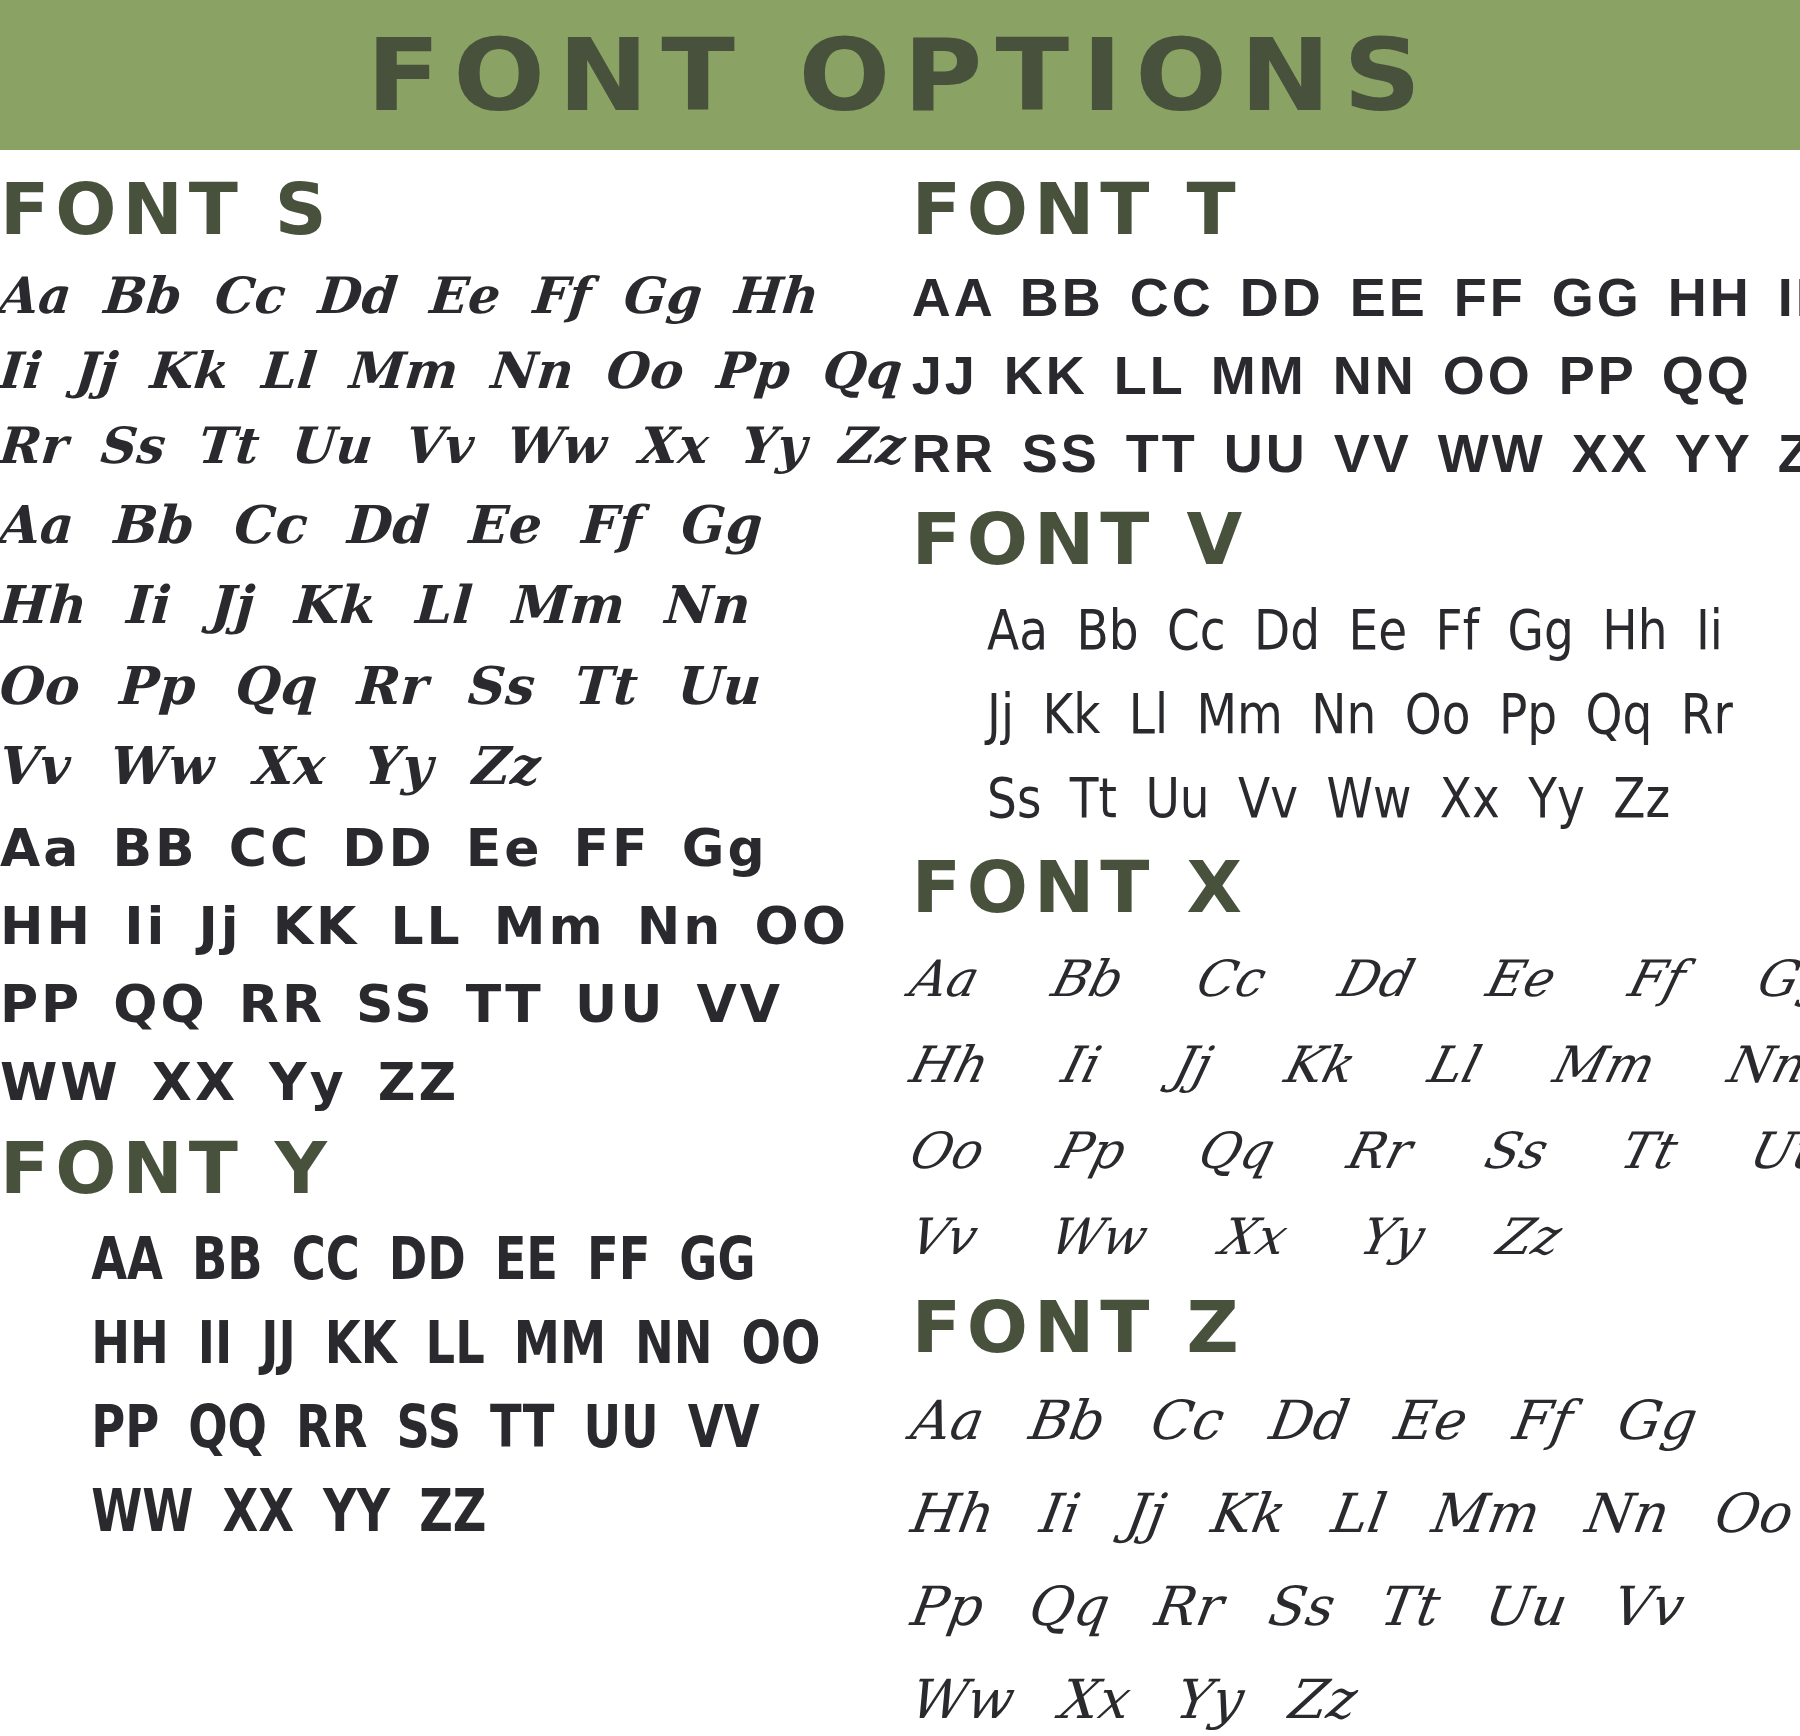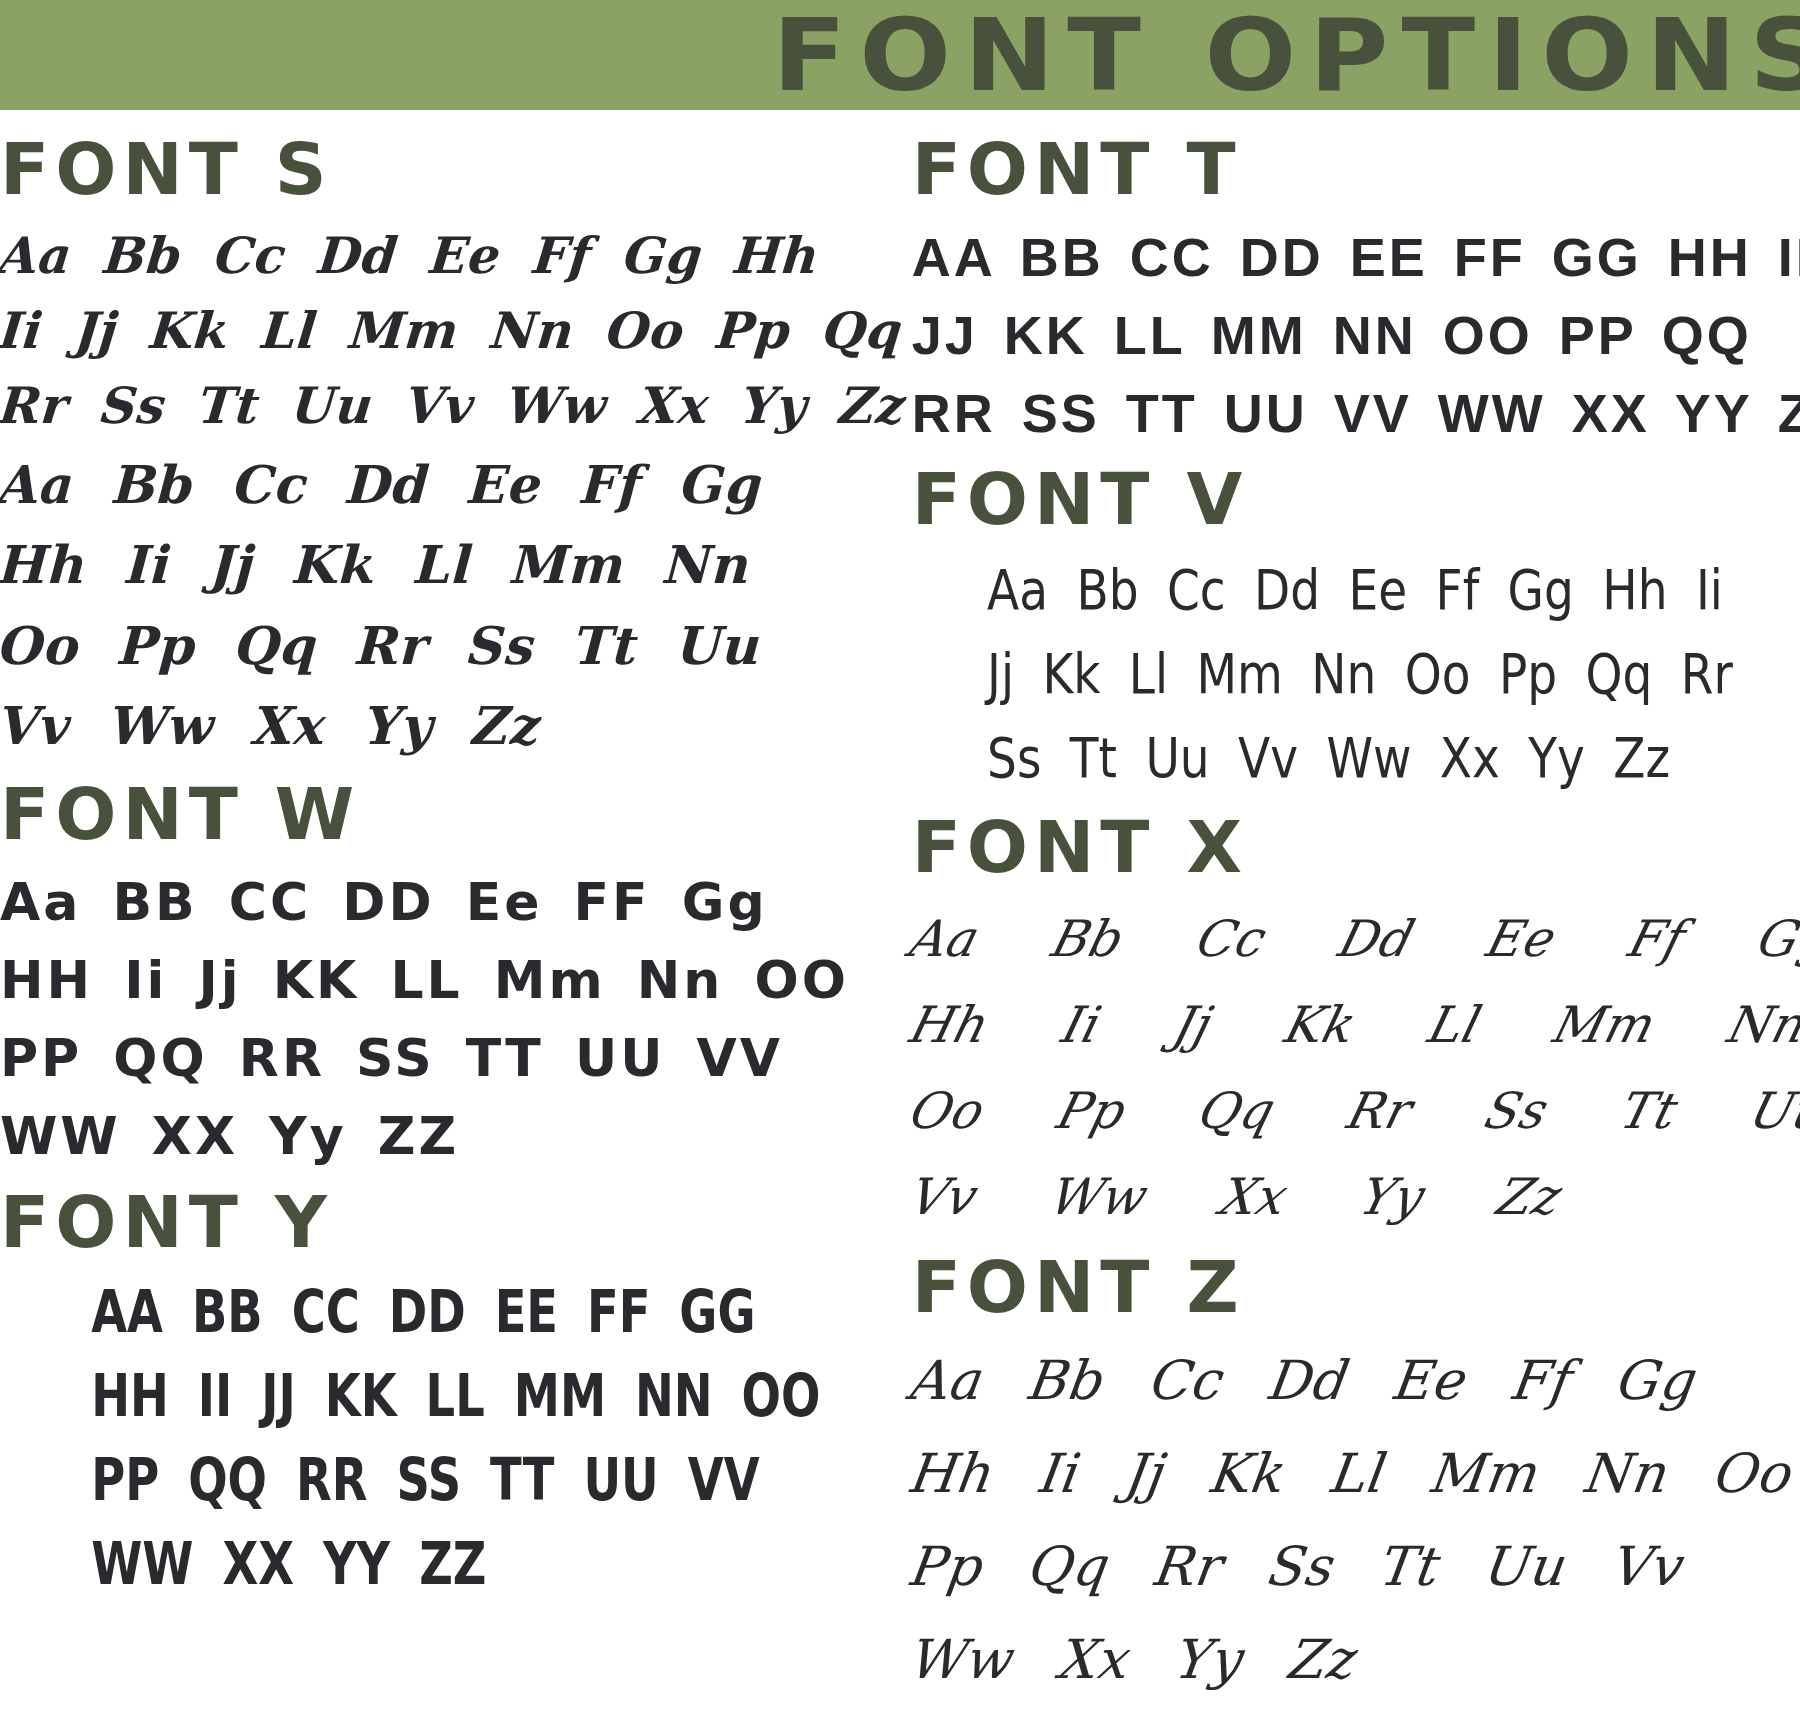--- a/index.html
+++ b/index.html
@@ -9,23 +9,23 @@
     --background: #ffffff;
   }
   * { margin: 0; padding: 0; box-sizing: border-box; }
   html, body {
     width: 1800px; height: 1736px;
     background: var(--background);
     overflow: hidden;
     font-family: "DejaVu Sans", sans-serif;
   }
   .banner {
-    width: 100%; height: 110px;
+    width: 100%; height: 150px;
     background: var(--banner-bg);
-    display: flex; align-items: center; justify-content: flex-end;
+    display: flex; align-items: center; justify-content: center;
   }
   .banner-title {
     font-family: "DejaVu Sans", sans-serif;
     font-weight: 800;
     font-size: 100px;
     letter-spacing: 12px;
     color: var(--heading);
     transform: scaleX(1.08);
     white-space: nowrap;
   }
@@ -119,21 +119,20 @@
     <div class="section monoline-script">
       <div class="alphabet">
         <div class="line">Aa Bb Cc Dd Ee Ff Gg</div>
         <div class="line">Hh Ii Jj Kk Ll Mm Nn</div>
         <div class="line">Oo Pp Qq Rr Ss Tt Uu</div>
         <div class="line">Vv Ww Xx Yy Zz</div>
       </div>
     </div>
 
     <div class="section rounded-caps">
-      <div class="section-heading">FONT W</div>
       <div class="alphabet">
         <div class="line">Aa BB CC DD Ee FF Gg</div>
         <div class="line">HH Ii Jj KK LL Mm Nn OO</div>
         <div class="line">PP QQ RR SS TT UU VV</div>
         <div class="line">WW XX Yy ZZ</div>
       </div>
     </div>
 
     <div class="section tall-caps">
       <div class="section-heading">FONT Y</div>

